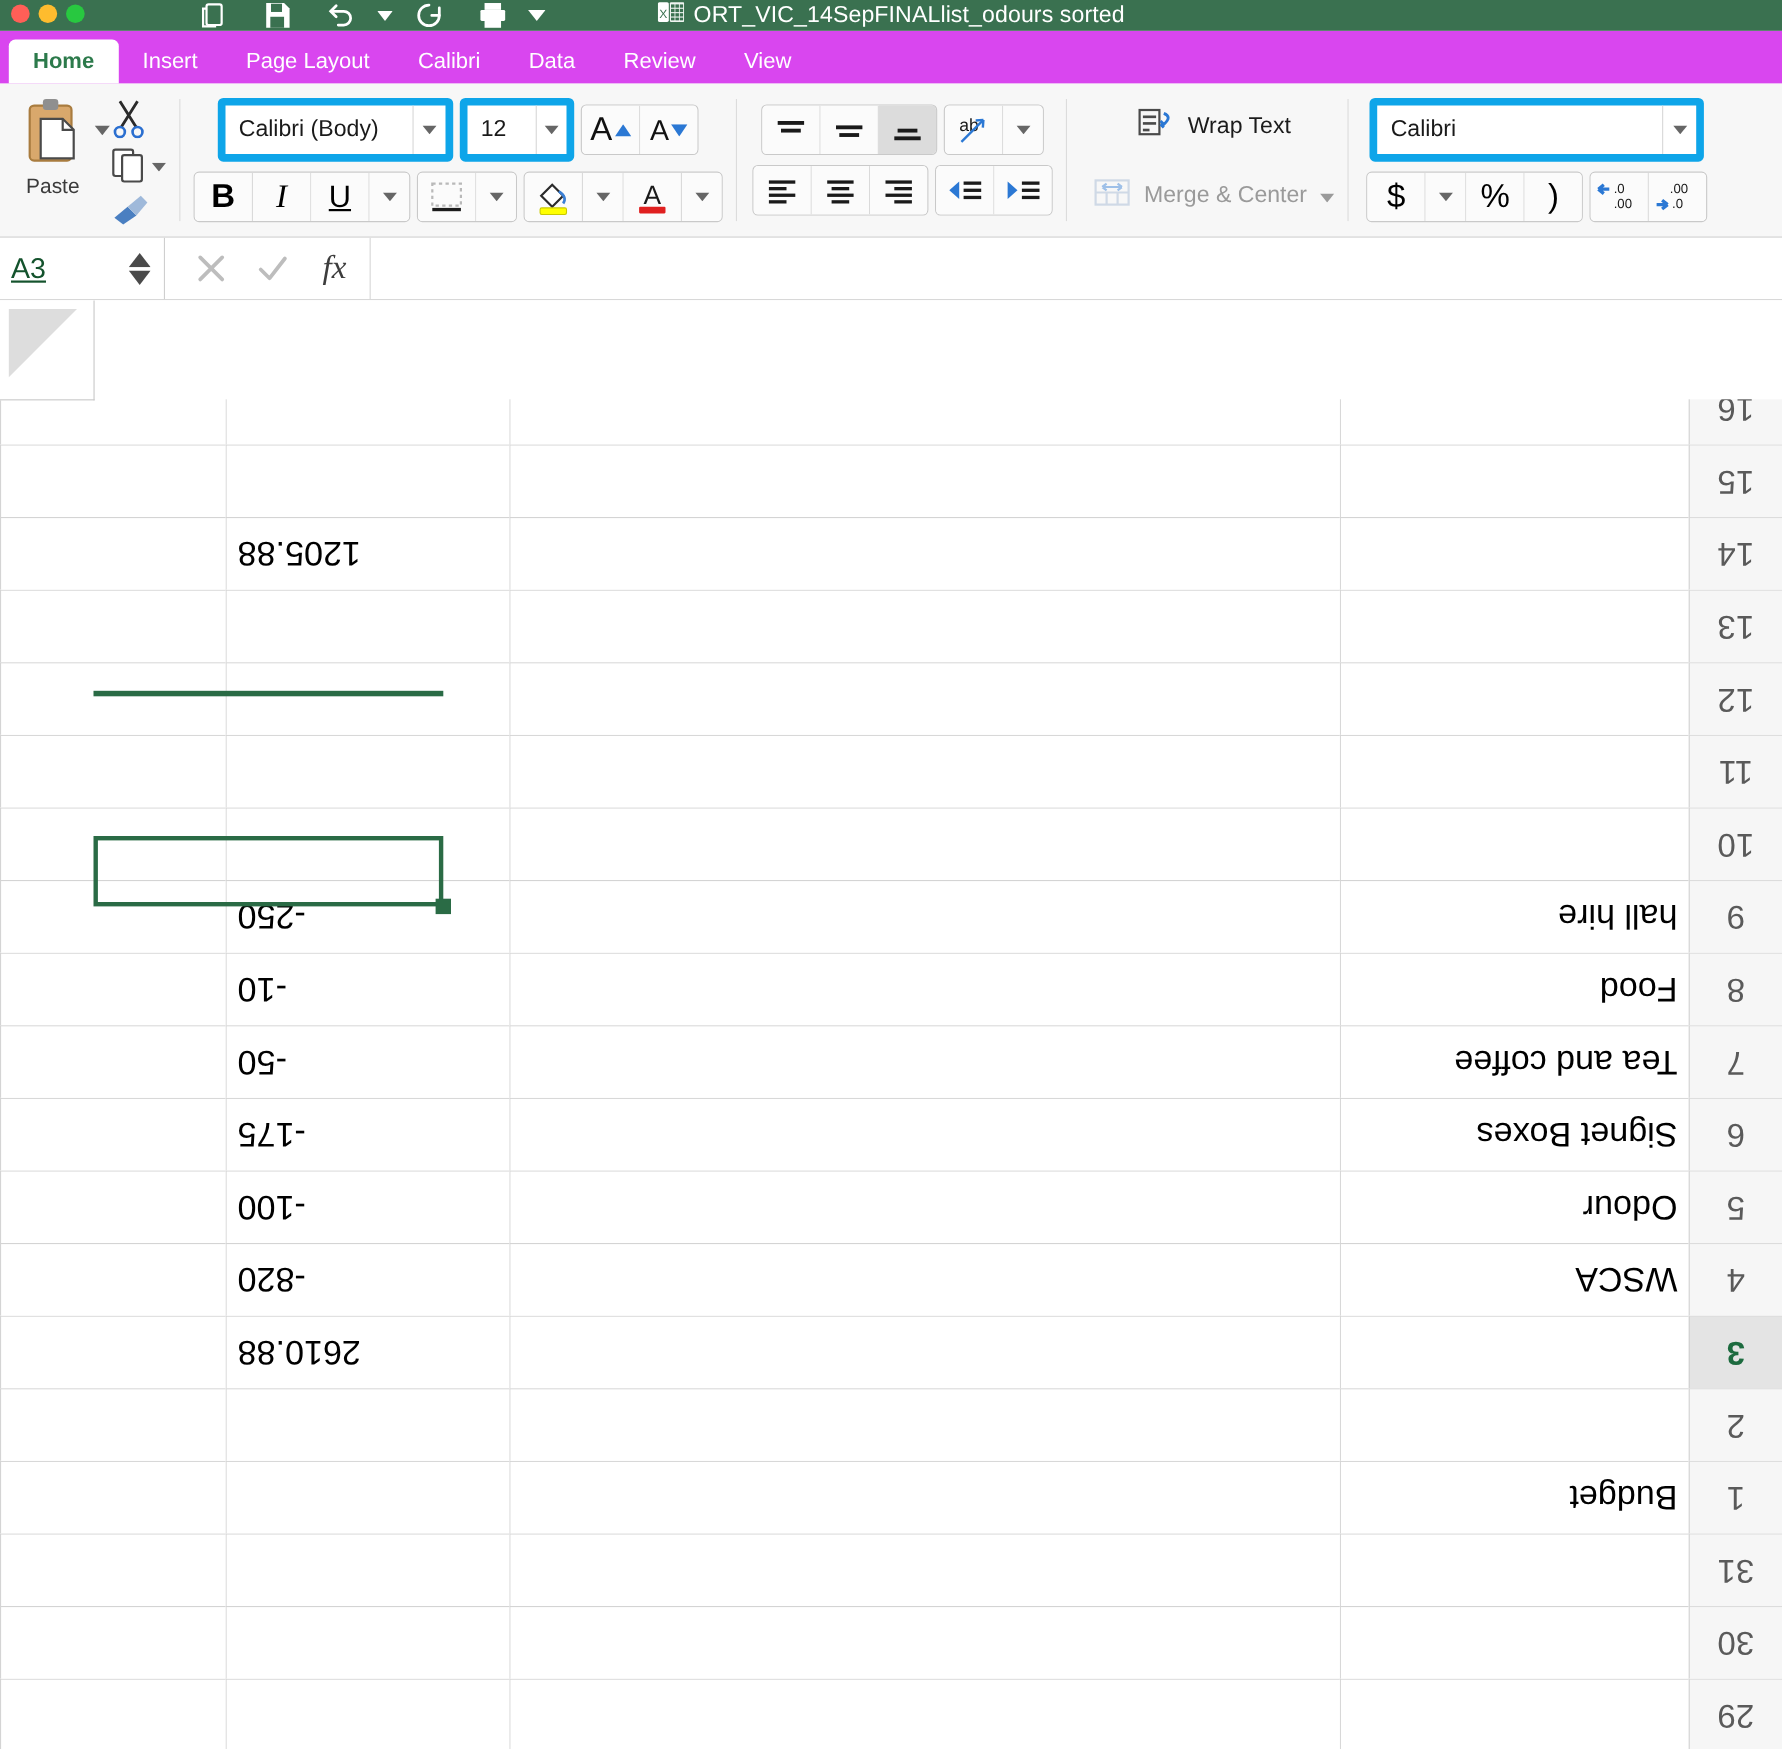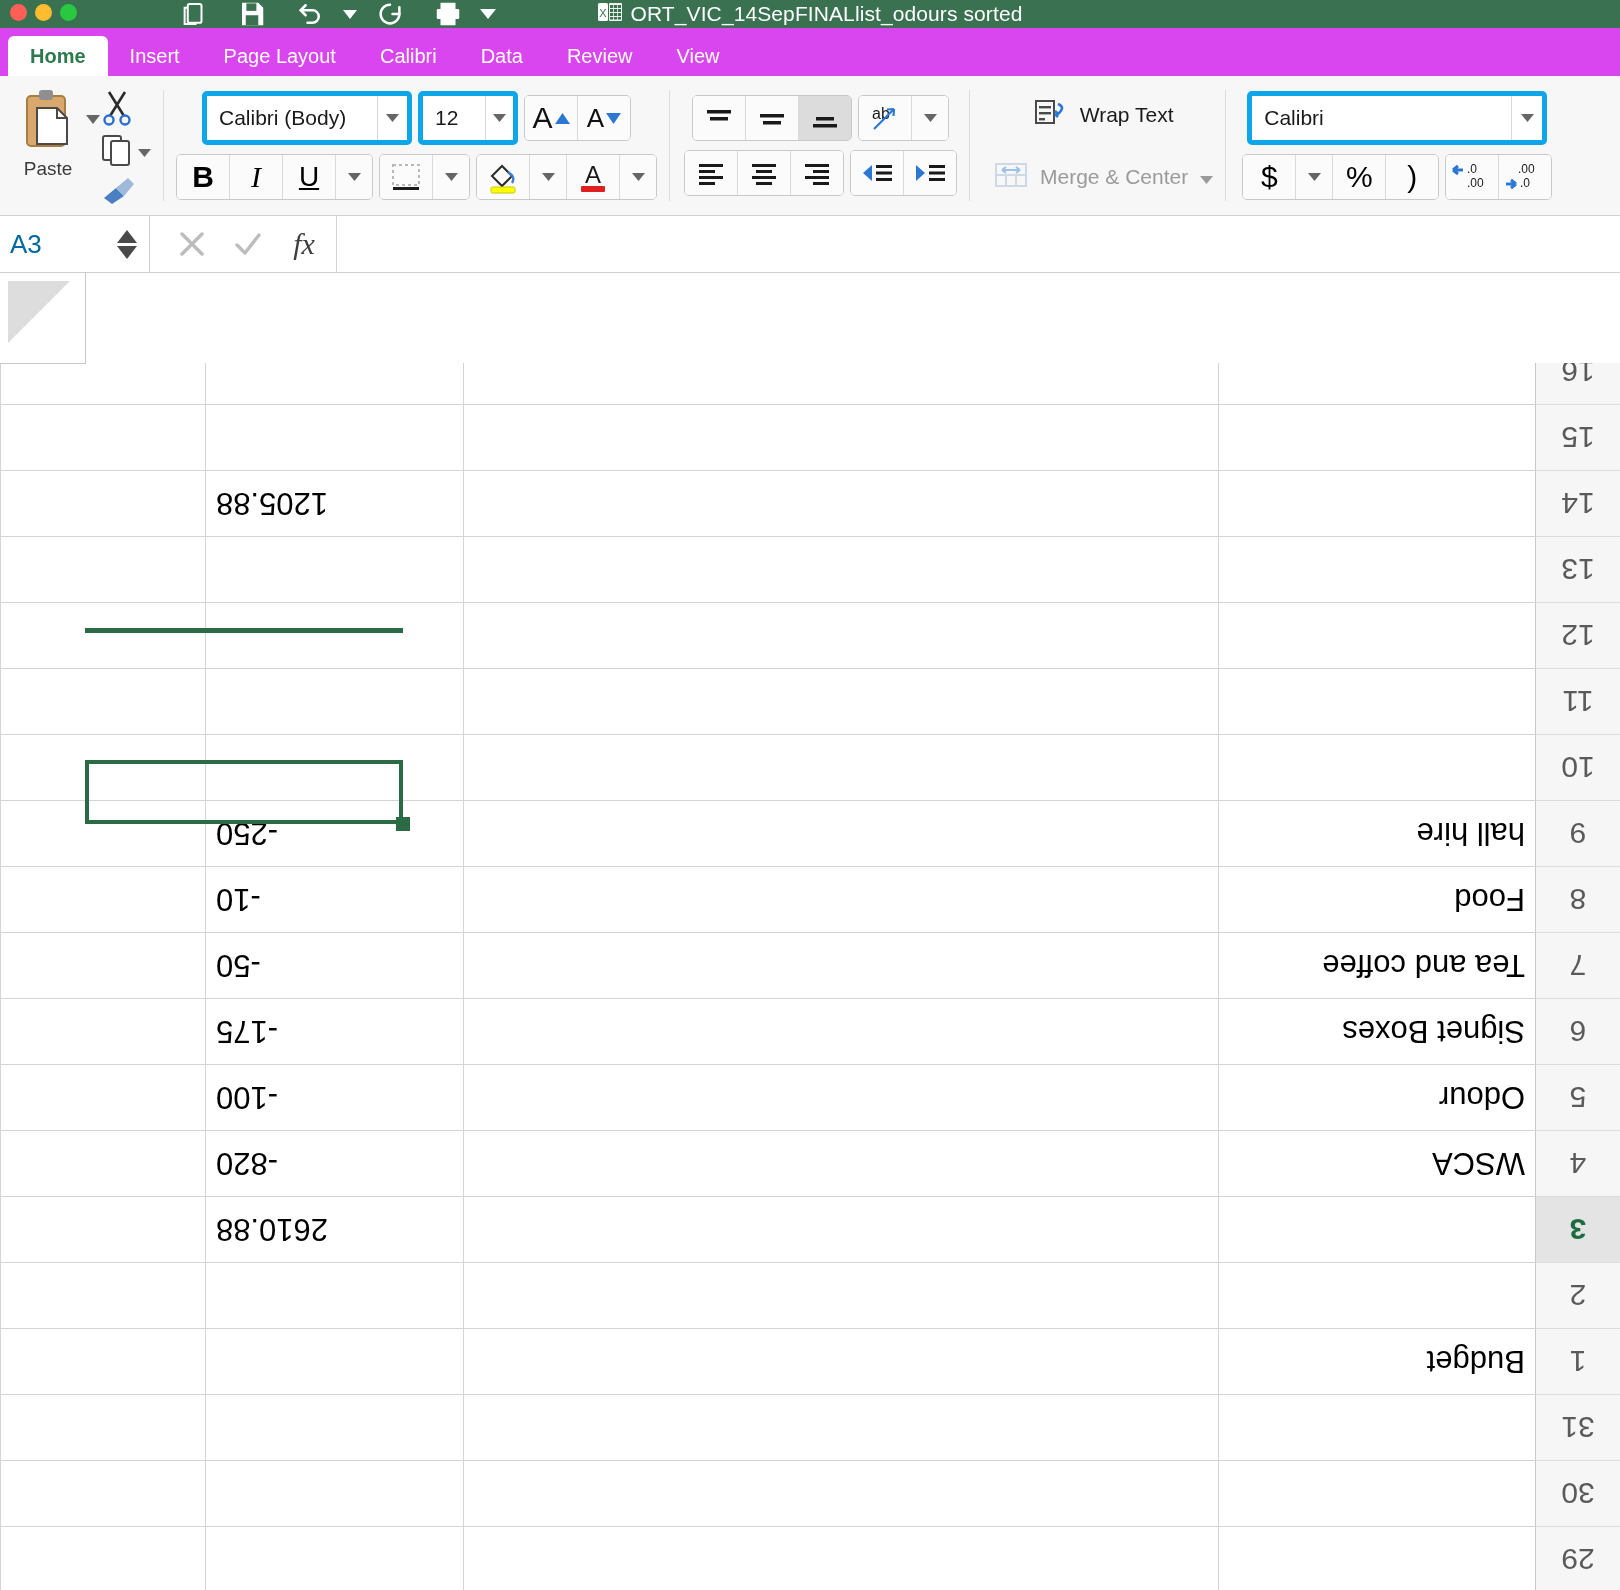--- a/index.html
+++ b/index.html
@@ -63,21 +63,21 @@
   .paste-ico{position:relative;}
   .paste-lbl{font-size:19px;color:#3b3b3b;margin-top:2px;}
   .clip-caret{margin-top:24px;margin-left:2px;}
   .clip-right{display:flex;flex-direction:column;align-items:flex-start;gap:2px;padding-top:4px;}
   .clip-row{display:flex;align-items:center;gap:4px;height:40px;}
 
   
   .fontgrp{display:flex;flex-direction:column;justify-content:center;gap:9px;padding-left:10px;}
   .frow{display:flex;align-items:center;gap:6px;}
   .combo{
-    height:44px;border:5px solid #0ea5e9;border-radius:5px;background:#ffffff;
+    height:44px;border:7px solid #0ea5e9;border-radius:5px;background:#ffffff;
     display:flex;align-items:center;
   }
   .combo .val{padding:0 12px;font-size:21px;color:#1a1a1a;white-space:nowrap;overflow:hidden;}
   .combo .sep{width:1px;height:100%;background:#d8d8d8;}
   .combo .dd{width:30px;display:flex;align-items:center;justify-content:center;}
   .fontname{width:200px;}
   .fontname .val{width:148px;}
   .fontsize{width:90px;}
   .fontsize .val{width:42px;}
 
@@ -102,21 +102,21 @@
   .numgrp{display:flex;flex-direction:column;justify-content:center;gap:9px;padding-left:14px;}
   .numfmt{width:290px;}
   .numfmt .val{width:236px;}
 
   
   .fbar{height:56px;background:#ffffff;display:flex;align-items:center;border-bottom:1px solid #cfcfcf;}
   .namebox{
     width:150px;height:56px;display:flex;align-items:center;
     border-right:1px solid #cfcfcf;padding-left:10px;box-sizing:border-box;
   }
-  .namebox .nb-txt{font-size:26px;color:#0369a1;flex:1;}
+  .namebox .nb-txt{font-size:26px;color:#14532d;flex:1;text-decoration:underline;}
   .spin{display:flex;flex-direction:column;gap:3px;padding-right:12px;}
   .fbtns{display:flex;align-items:center;gap:0;padding-left:14px;justify-content:flex-end;}
   .fbicon{width:56px;height:56px;display:flex;align-items:center;justify-content:center;}
   .fx{font-family:"Liberation Serif",serif;font-style:italic;font-size:30px;color:#3d3d3d;}
   .finput{flex:1;height:56px;display:flex;align-items:center;padding-left:10px;border-left:1px solid #d6d6d6;margin-left:4px;}
 
   
   .sheetwrap{position:relative;width:1620px;height:1319px;overflow:hidden;background:#fff;}
   .sheet{
     position:absolute;left:0;top:0;width:1620px;height:1319px;

